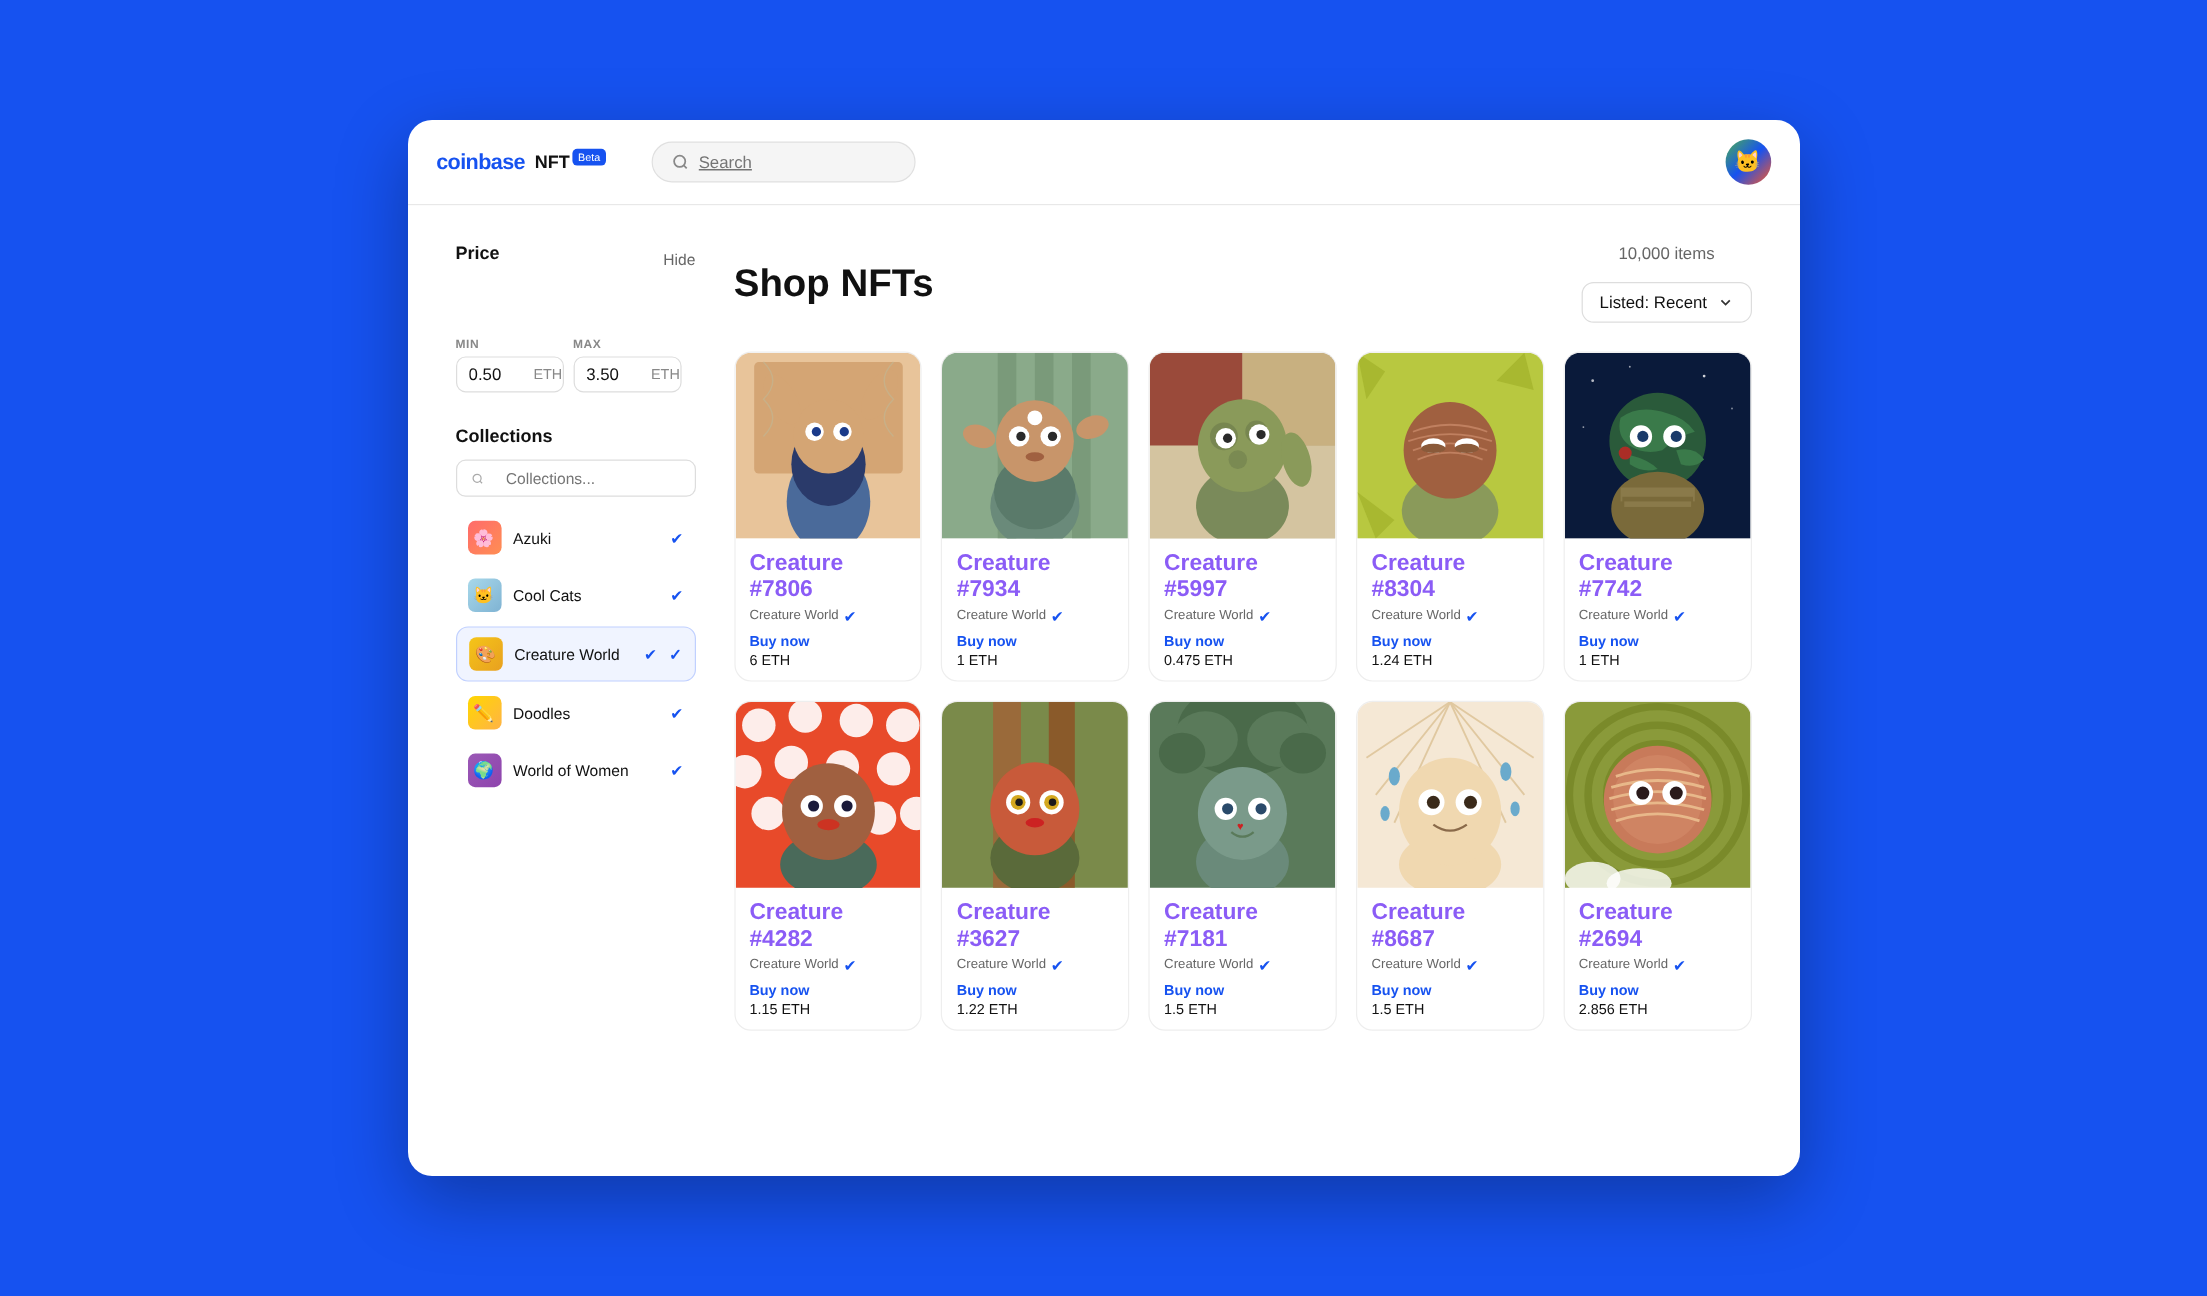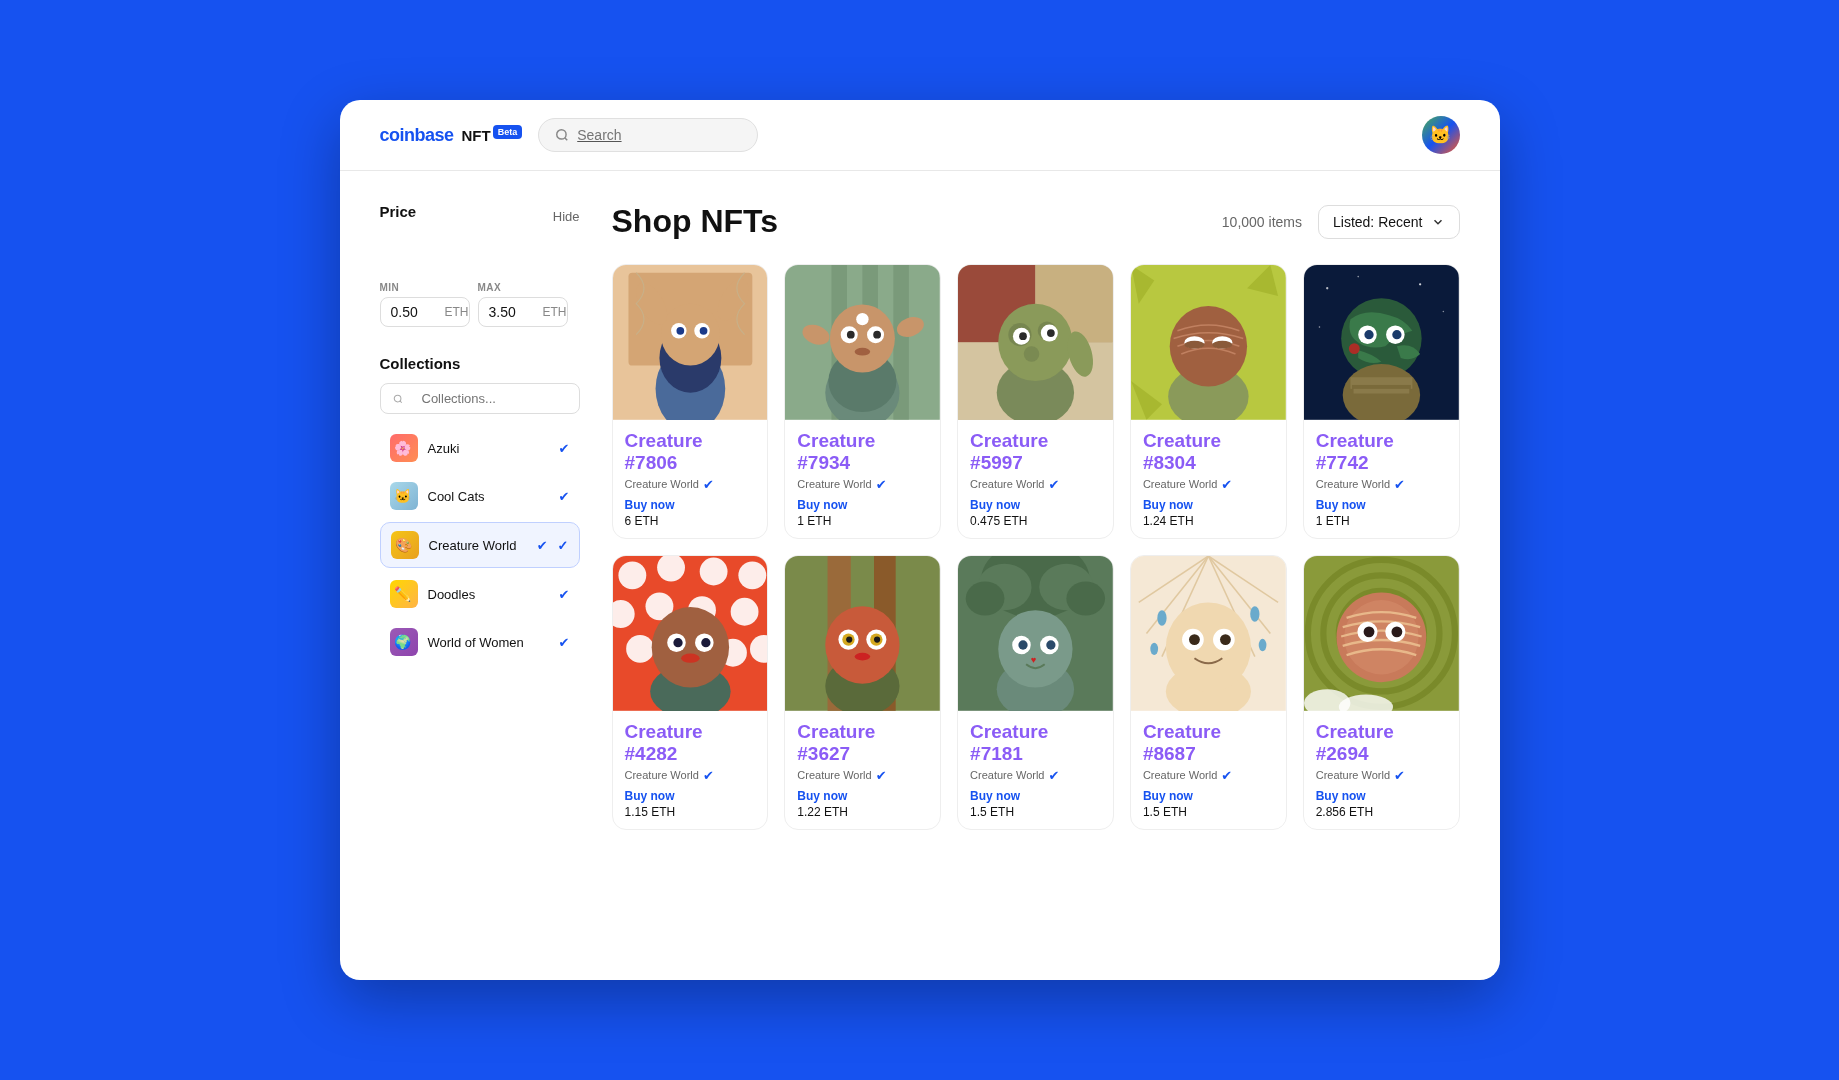--- a/index.html
+++ b/index.html
@@ -17,23 +17,23 @@
       border-radius: 20px;
       width: 1160px;
       min-height: 880px;
       overflow: hidden;
       box-shadow: 0 20px 60px rgba(0,0,0,0.3);
     }
     
     .header {
       display: flex;
       align-items: center;
-      padding: 16px 40px;
+      padding: 16px 24px;
       border-bottom: 1px solid #e8e8e8;
-      gap: 8px;
+      gap: 30px;
     }
     .logo-area {
       display: flex;
       align-items: center;
       gap: 6px;
       margin-right: 8px;
     }
     .logo-text {
       color: #1652F0;
       font-size: 18px;
@@ -43,21 +43,21 @@
     .logo-nft {
       font-size: 15px;
       font-weight: 600;
       color: #111;
       margin-left: 2px;
     }
     .beta-badge {
       background: #1652F0;
       color: #fff;
       font-size: 9px;
-      font-weight: 700;
+      font-weight: 400;
       padding: 2px 5px;
       border-radius: 4px;
       margin-left: 2px;
       vertical-align: super;
     }
     .search-bar {
       display: flex;
       align-items: center;
       background: #f5f5f5;
       border-radius: 24px;
@@ -243,20 +243,21 @@
     }
     .page-title {
       font-size: 32px;
       font-weight: 700;
       color: #111;
     }
     .grid-controls {
       display: flex;
       align-items: center;
       gap: 16px;
+      flex-direction: column;
     }
     .items-count {
       font-size: 14px;
       color: #666;
     }
     .sort-dropdown {
       display: flex;
       align-items: center;
       border: 1px solid #ddd;
       border-radius: 10px;

